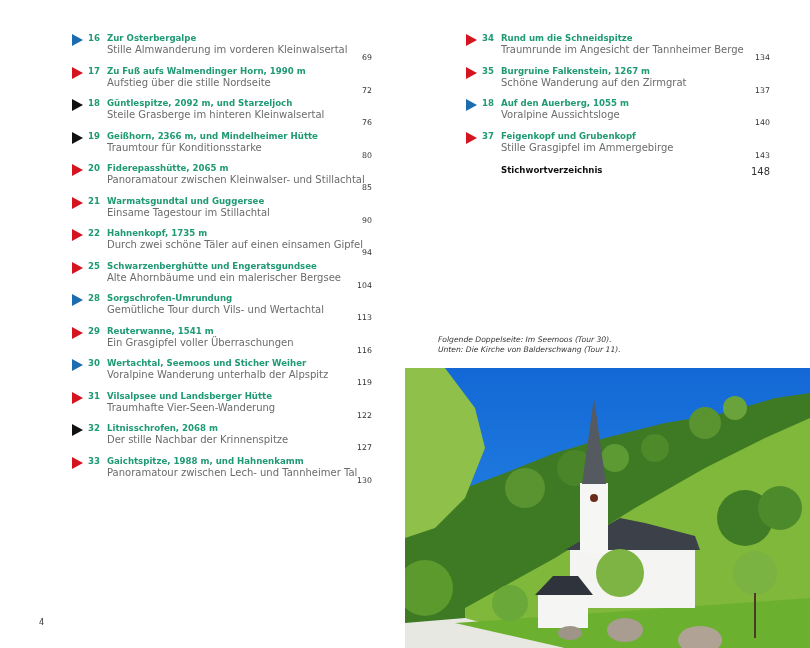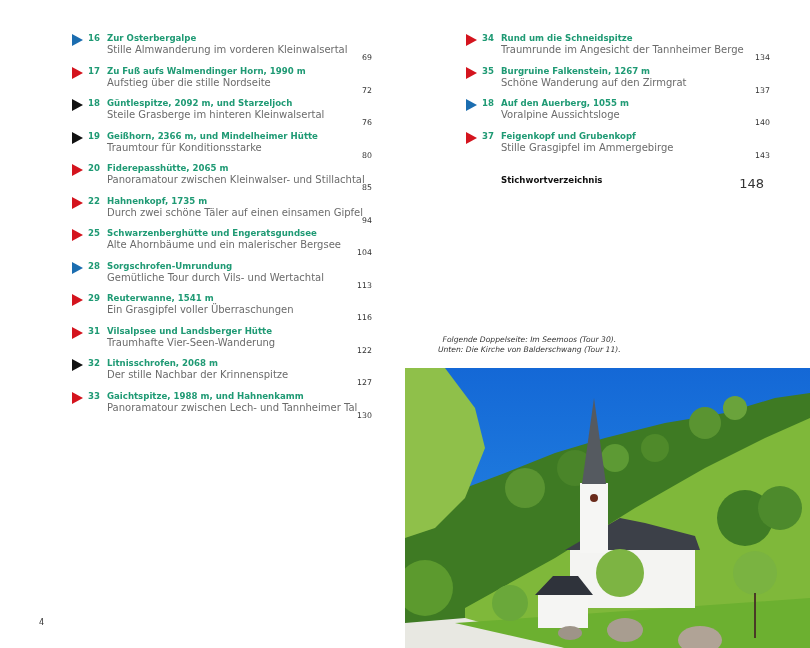--- a/index.html
+++ b/index.html
@@ -25,30 +25,30 @@
   }
   .toc-entry .title {
     position:absolute; left:35px; top:0; font-size:8.6px; font-weight:bold; color:#1f9a74; white-space:nowrap;
   }
   .toc-entry .subtitle {
     position:absolute; left:35px; top:11px; font-size:10px; color:#6b6b6b; white-space:nowrap;
   }
   .toc-entry .page {
     position:absolute; right:6px; top:20px; font-size:7.8px; color:#333333;
   }
-  .index-entry { position:relative; height:16px; margin-top:12px; }
+  .index-entry { position:relative; height:16px; margin-top:2px; }
   .index-entry .title {
     position:absolute; left:35px; top:0; font-size:8.6px; font-weight:bold; color:#111111;
   }
   .index-entry .page {
-    position:absolute; right:12px; top:1px; font-size:13px; color:#333333;
+    position:absolute; right:6px; top:1px; font-size:10px; color:#333333;
   }
   .page-number { position:absolute; left:39px; top:618px; font-size:8px; color:#333; }
   .caption {
-    position:absolute; left:438px; top:335px; font-size:7.6px; font-style:italic; color:#333; line-height:10px;text-align:center;
+    position:absolute; left:438px; top:335px; font-size:7.6px; font-style:italic; color:#333; line-height:10px;
   }
   .photo {
     position:absolute; left:405px; top:368px; width:405px; height:280px; overflow:hidden;
     background:#1e7fd9;
   }
   .photo svg { display:block; }
 </style>
 </head>
 <body>
 
@@ -84,20 +84,27 @@
       </div>
       <div class="toc-entry">
         <span class="tri red"></span>
         <span class="num">20</span>
         <span class="title">Fiderepasshütte, 2065 m</span>
         <span class="subtitle">Panoramatour zwischen Kleinwalser- und Stillachtal</span>
         <span class="page">85</span>
       </div>
       <div class="toc-entry">
         <span class="tri red"></span>
+        <span class="num">21</span>
+        <span class="title">Warmatsgundtal und Guggersee</span>
+        <span class="subtitle">Einsame Tagestour im Stillachtal</span>
+        <span class="page">90</span>
+      </div>
+      <div class="toc-entry">
+        <span class="tri red"></span>
         <span class="num">22</span>
         <span class="title">Hahnenkopf, 1735 m</span>
         <span class="subtitle">Durch zwei schöne Täler auf einen einsamen Gipfel</span>
         <span class="page">94</span>
       </div>
       <div class="toc-entry">
         <span class="tri red"></span>
         <span class="num">25</span>
         <span class="title">Schwarzenberghütte und Engeratsgundsee</span>
         <span class="subtitle">Alte Ahornbäume und ein malerischer Bergsee</span>
@@ -109,20 +116,27 @@
         <span class="title">Sorgschrofen-Umrundung</span>
         <span class="subtitle">Gemütliche Tour durch Vils- und Wertachtal</span>
         <span class="page">113</span>
       </div>
       <div class="toc-entry">
         <span class="tri red"></span>
         <span class="num">29</span>
         <span class="title">Reuterwanne, 1541 m</span>
         <span class="subtitle">Ein Grasgipfel voller Überraschungen</span>
         <span class="page">116</span>
+      </div>
+      <div class="toc-entry">
+        <span class="tri blue"></span>
+        <span class="num">30</span>
+        <span class="title">Wertachtal, Seemoos und Sticher Weiher</span>
+        <span class="subtitle">Voralpine Wanderung unterhalb der Alpspitz</span>
+        <span class="page">119</span>
       </div>
       <div class="toc-entry">
         <span class="tri red"></span>
         <span class="num">31</span>
         <span class="title">Vilsalpsee und Landsberger Hütte</span>
         <span class="subtitle">Traumhafte Vier-Seen-Wanderung</span>
         <span class="page">122</span>
       </div>
       <div class="toc-entry">
         <span class="tri black"></span>

